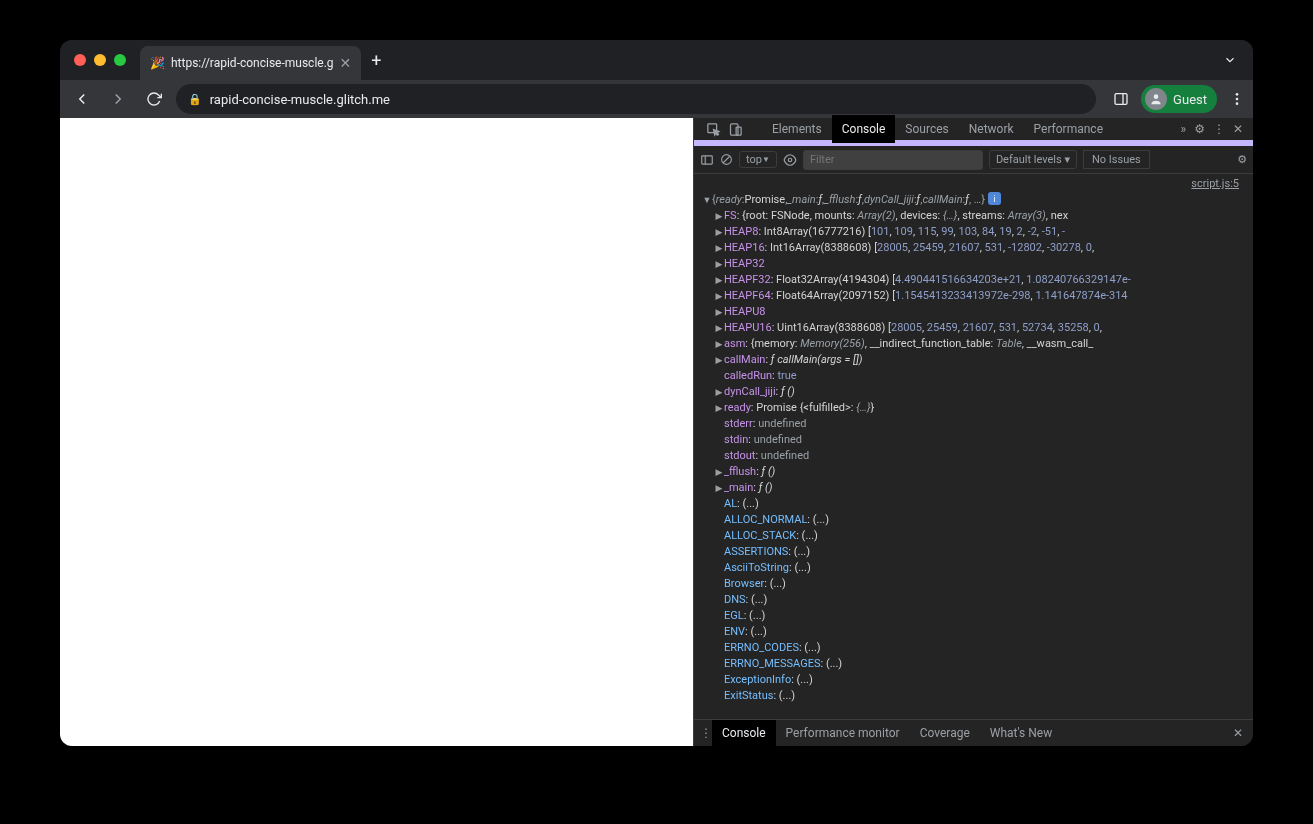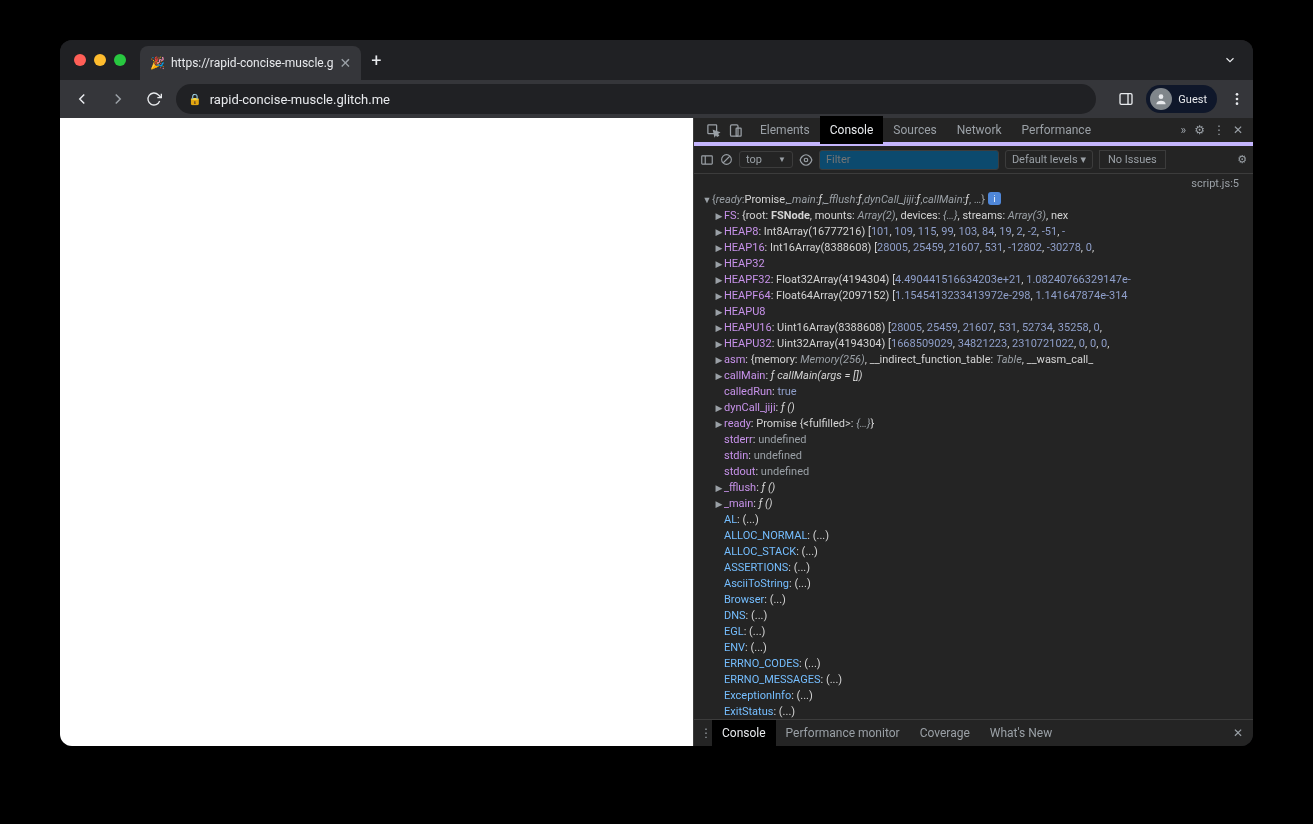--- a/index.html
+++ b/index.html
@@ -15,42 +15,42 @@
 .tab .fav{font-size:12px}
 .tab .close{margin-left:auto;color:#9aa0a6;font-size:14px;cursor:pointer}
 .newtab{color:#e8eaed;font-size:18px;margin-left:10px;cursor:pointer}
 .winmin{margin-left:auto;color:#e8eaed;margin-right:6px}
 .toolbar{height:38px;background:#35363a;display:flex;align-items:center;padding:0 8px;gap:8px}
 .nav-ico{width:28px;height:28px;display:flex;align-items:center;justify-content:center;color:#9aa0a6;border-radius:50%}
 .nav-ico.active{color:#e8eaed}
 .omnibox{flex:1;height:30px;background:#202124;border-radius:15px;display:flex;align-items:center;padding:0 12px;gap:8px;color:#e8eaed;font-size:13px;max-width:920px}
 .omnibox .lock{color:#9aa0a6;font-size:11px}
 .toolbar-right{margin-left:auto;display:flex;align-items:center;gap:12px;color:#e8eaed}
-.guest{display:flex;align-items:center;gap:6px;background:#0f172a;border-radius:15px;padding:3px 10px 3px 4px;font-size:11px}
+.guest{display:flex;align-items:center;gap:6px;background:#15803d;border-radius:15px;padding:3px 10px 3px 4px;font-size:13px}
 .guest .avatar{width:22px;height:22px;border-radius:50%;background:#80868b;display:flex;align-items:center;justify-content:center;font-size:13px}
 .content{display:flex;height:calc(100% - 78px)}
 .page{flex:1;background:#fff}
 .devtools{width:560px;background:#242424;display:flex;flex-direction:column;border-left:1px solid #3c3c3c;font-size:12px}
-.dt-tabs{height:28px;display:flex;align-items:center;border-bottom:4px solid #c4b5fd;padding:0 4px;gap:0;color:#9aa0a6}
+.dt-tabs{height:28px;display:flex;align-items:center;border-bottom:6px solid #c4b5fd;padding:0 4px;gap:12px;color:#9aa0a6}
 .dt-pick{display:flex;gap:4px;padding:0 6px}
 .dt-pick span{width:18px;height:18px;display:flex;align-items:center;justify-content:center}
 .dt-tab{padding:0 10px;height:28px;display:flex;align-items:center;cursor:pointer;font-size:12px}
 .dt-tab.active{background:#000;color:#e8eaed}
 .dt-right{margin-left:auto;display:flex;align-items:center;gap:8px;padding-right:6px}
 .dt-right span{color:#9aa0a6;cursor:pointer}
 .dt-sub{height:28px;display:flex;align-items:center;border-bottom:1px solid #3c3c3c;padding:0 6px;gap:6px;color:#9aa0a6;font-size:11px}
-.dt-sub .ctx{border:1px solid #3c3c3c;padding:1px 6px;border-radius:3px;display:flex;align-items:center;gap:16px}
-.dt-sub input{background:#0c4a6e;border:1px solid #3c3c3c;color:#9aa0a6;padding:2px 6px;border-radius:3px;width:180px;font-size:11px;height:20px}
+.dt-sub .ctx{border:1px solid #3c3c3c;padding:1px 6px;border-radius:3px;display:flex;align-items:center;gap:0}
+.dt-sub input{background:#404040;border:1px solid #3c3c3c;color:#9aa0a6;padding:2px 6px;border-radius:3px;width:180px;font-size:11px;height:20px}
 .dt-sub .levels{border:1px solid #3c3c3c;padding:2px 6px;border-radius:3px;font-size:11px}
 .dt-sub .issues{border:1px solid #3c3c3c;padding:2px 8px;border-radius:0;font-size:11px;color:#9aa0a6}
 .dt-body{flex:1;overflow-y:auto;overflow-x:hidden;font-family:Menlo,Consolas,monospace;font-size:11px;line-height:16px;position:relative}
 .dt-body::-webkit-scrollbar{width:12px}
 .dt-body::-webkit-scrollbar-track{background:#2b2b2b}
 .dt-body::-webkit-scrollbar-thumb{background:#555;border-radius:0}
-.src-link{text-align:right;color:#9aa0a6;padding:2px 14px 0 0;font-size:11px}
+.src-link{text-align:right;color:#9aa0a6;text-decoration:underline;padding:2px 14px 0 0;font-size:11px}
 .obj{padding:0 8px 8px 8px;white-space:nowrap}
 .line{display:flex;align-items:flex-start}
 .arrow{color:#9aa0a6;width:10px;display:inline-block;text-align:center;font-size:9px;flex-shrink:0}
 .arrow::before{content:"▶"}
 .arrow.down::before{content:"▼"}
 .arrow.none::before{content:""}
 .indent{display:inline-block;width:12px;flex-shrink:0}
 .c-key{color:#c792ea}
 .c-keyp{color:#75beff}
 .c-str{color:#d4d4d4}
@@ -225,21 +225,21 @@
               <span class="c-ital">callMain</span>
               <span class="c-punc">: </span>
               <span class="c-func">ƒ</span>
               <span class="c-punc">, …}</span>
               <span class="info-badge">i</span>
             </div>
             <div class="line">
               <span class="indent"></span>
               <span class="arrow"></span>
               <span class="c-key">FS</span>
-              <span class="c-str">: {root: <span class="c-str" style="font-weight:bold">FSNode</span>, mounts: <span class="c-ital">Array(2)</span>, devices: <span class="c-ital">{…}</span>, streams: <span class="c-ital">Array(3)</span>, nex</span>
+              <span class="c-str">: {root: <span class="c-str" style="font-weight:normal">FSNode</span>, mounts: <span class="c-ital">Array(2)</span>, devices: <span class="c-ital">{…}</span>, streams: <span class="c-ital">Array(3)</span>, nex</span>
             </div>
             <div class="line">
               <span class="indent"></span>
               <span class="arrow"></span>
               <span class="c-key">HEAP8</span>
               <span class="c-str">: Int8Array(16777216) [<span class="c-num">101</span>, <span class="c-num">109</span>, <span class="c-num">115</span>, <span class="c-num">99</span>, <span class="c-num">103</span>, <span class="c-num">84</span>, <span class="c-num">19</span>, <span class="c-num">2</span>, <span class="c-num">-2</span>, <span class="c-num">-51</span>, <span class="c-num">-</span></span>
             </div>
             <div class="line">
               <span class="indent"></span>
               <span class="arrow"></span>
@@ -266,26 +266,20 @@
             <div class="line">
               <span class="indent"></span>
               <span class="arrow"></span>
               <span class="c-key">HEAPU8</span>
             </div>
             <div class="line">
               <span class="indent"></span>
               <span class="arrow"></span>
               <span class="c-key">HEAPU16</span>
               <span class="c-str">: Uint16Array(8388608) [<span class="c-num">28005</span>, <span class="c-num">25459</span>, <span class="c-num">21607</span>, <span class="c-num">531</span>, <span class="c-num">52734</span>, <span class="c-num">35258</span>, <span class="c-num">0</span>,</span>
-            </div>
-            <div class="line">
-              <span class="indent"></span>
-              <span class="arrow"></span>
-              <span class="c-key">HEAPU32</span>
-              <span class="c-str">: Uint32Array(4194304) [<span class="c-num">1668509029</span>, <span class="c-num">34821223</span>, <span class="c-num">2310721022</span>, <span class="c-num">0</span>, <span class="c-num">0</span>, <span class="c-num">0</span>,</span>
             </div>
             <div class="line">
               <span class="indent"></span>
               <span class="arrow"></span>
               <span class="c-key">asm</span>
               <span class="c-str">: {memory: <span class="c-ital">Memory(256)</span>, __indirect_function_table: <span class="c-ital">Table</span>, __wasm_call_</span>
             </div>
             <div class="line">
               <span class="indent"></span>
               <span class="arrow"></span>

